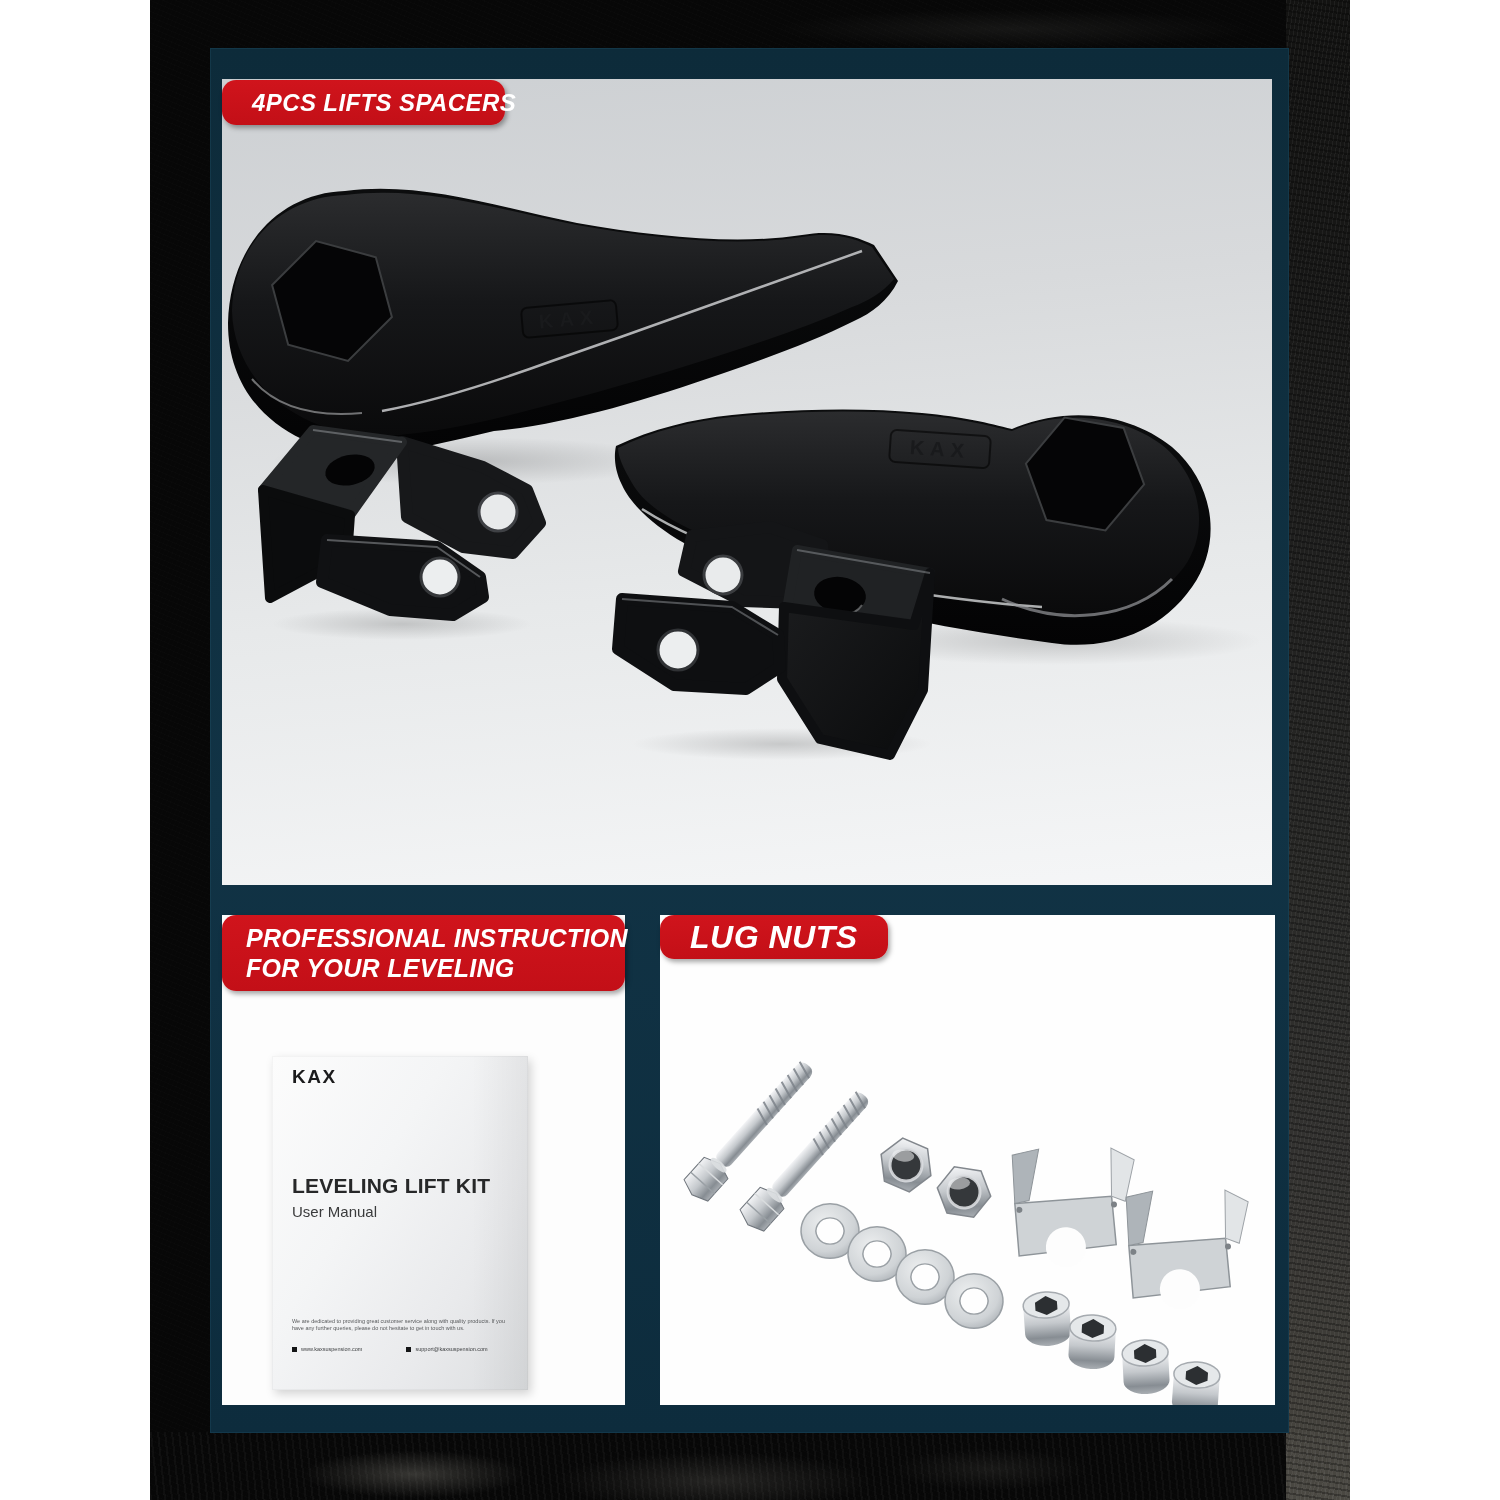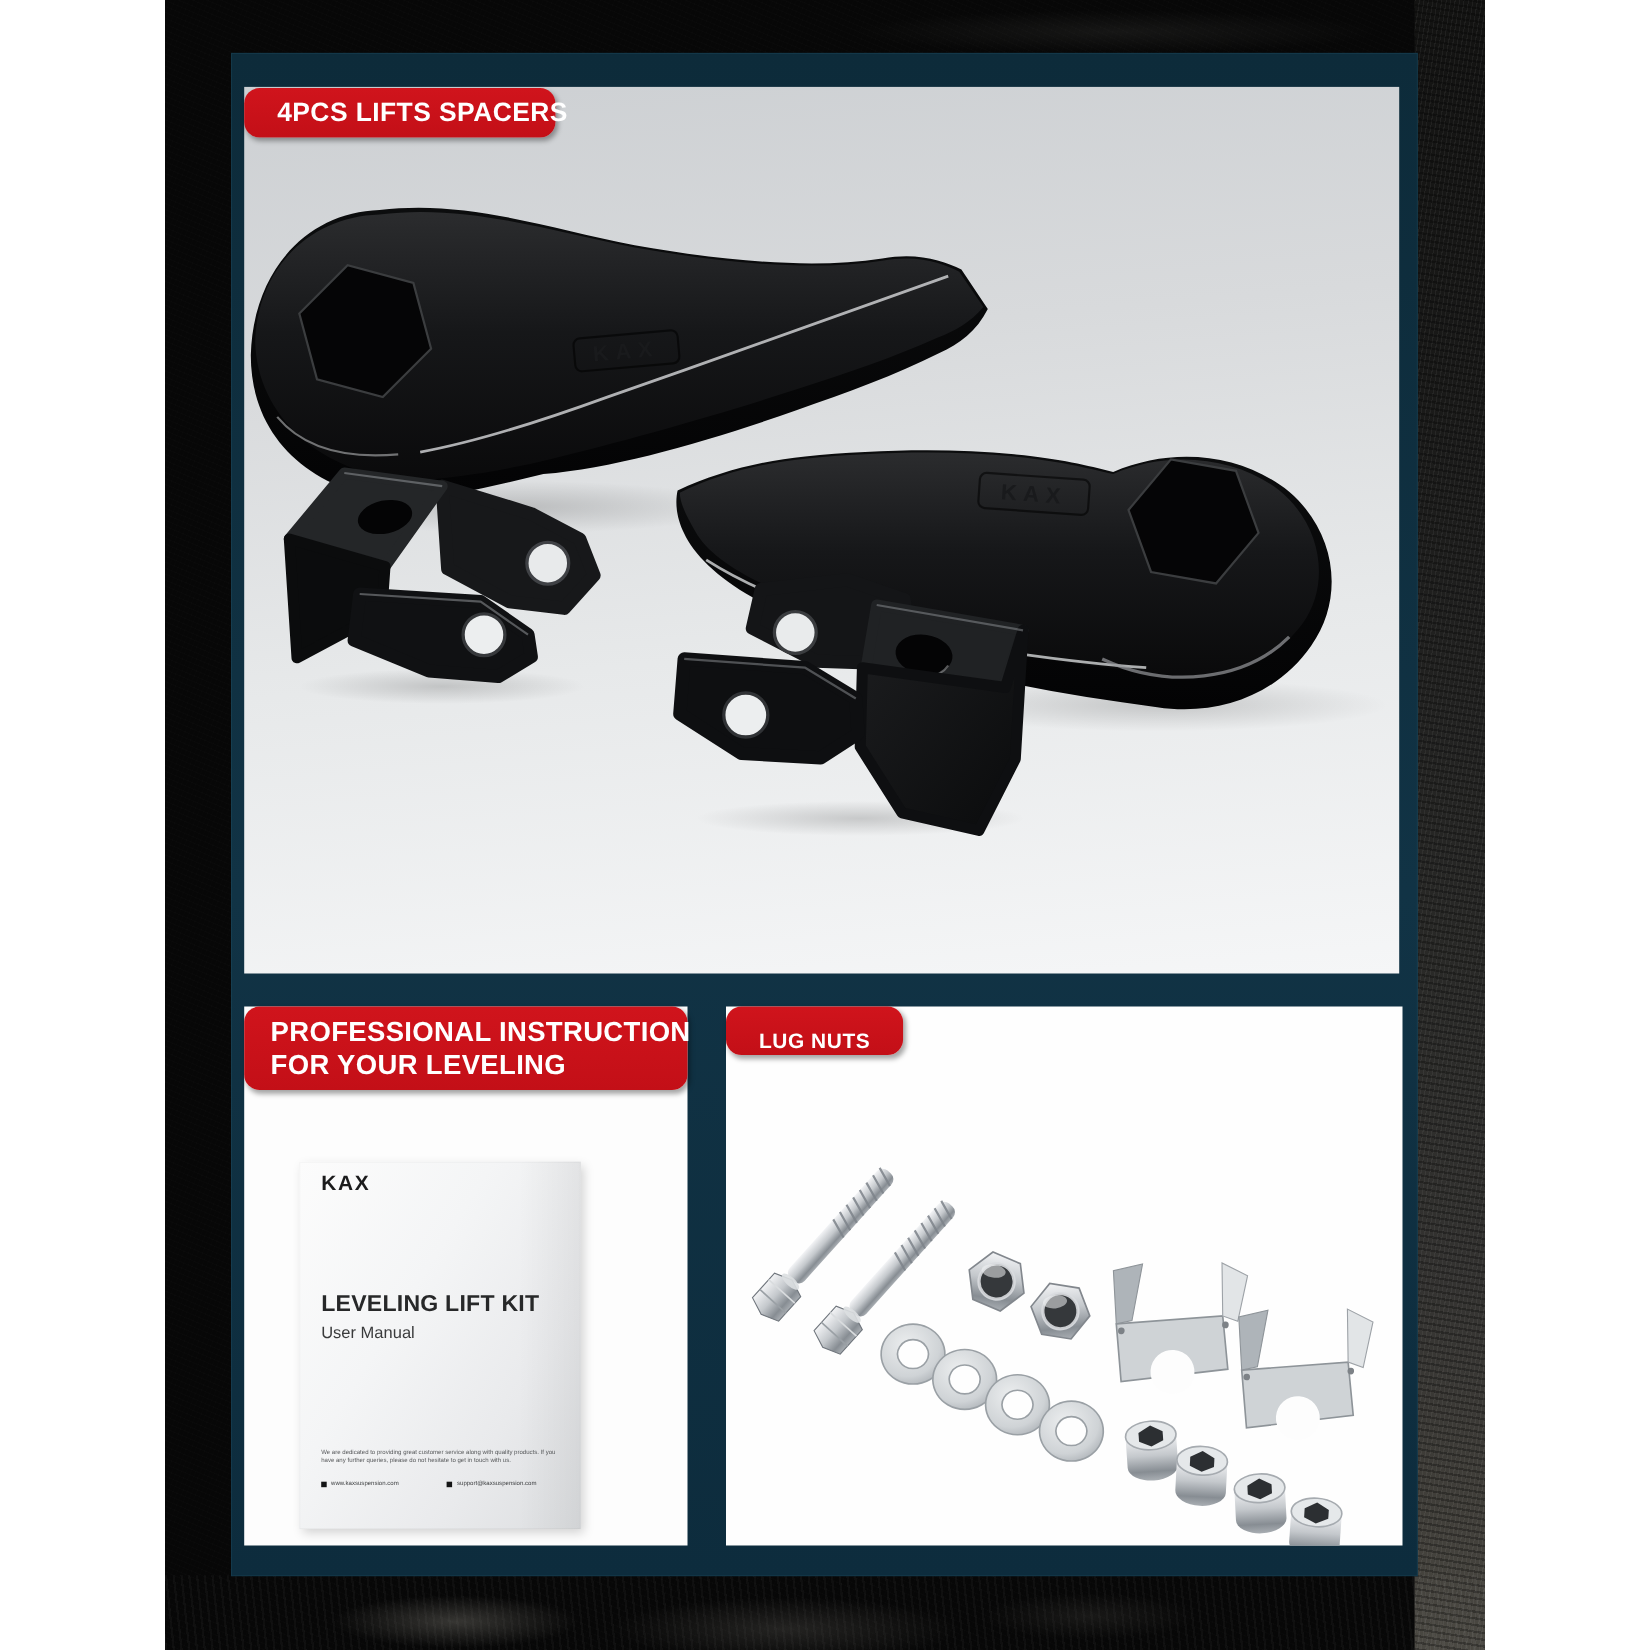--- a/index.html
+++ b/index.html
@@ -36,28 +36,28 @@
   .panel{position:absolute;}
   .panel-top{left:12px;top:31px;width:1050px;height:806px;
     background:linear-gradient(175deg,#cdd0d3 0%,#d8dadc 30%,#e7e9ea 62%,#f5f6f7 100%);}
   .panel-instr{left:12px;top:867px;width:403px;height:490px;background:#fdfdfd;}
   .panel-lug{left:450px;top:867px;width:615px;height:490px;background:#fefefe;}
   .panel svg{position:absolute;inset:0;width:100%;height:100%;display:block;}
 
   
   .red-label{position:absolute;background:linear-gradient(180deg,#d0141c 0%,#c30f17 100%);
     color:#ffffff;font-weight:bold;border-radius:14px;
-    box-shadow:2px 3px 5px rgba(0,0,0,.35);z-index:5;}
+    box-shadow:2px 3px 5px rgba(0,0,0,.35);z-index:5;font-style:italic;}
   .label-top{left:12px;top:32px;width:283px;height:45px;display:flex;align-items:center;
     padding-left:30px;box-sizing:border-box;font-size:24px;letter-spacing:.4px;white-space:nowrap;}
   .label-instr{left:12px;top:867px;width:403px;height:76px;display:flex;flex-direction:column;
     justify-content:center;padding-left:24px;box-sizing:border-box;font-size:25px;line-height:30px;
     letter-spacing:.3px;white-space:nowrap;}
-  .label-lug{left:450px;top:867px;height:44px;display:inline-flex;align-items:flex-end;
-    padding:0 30px;font-size:19px;letter-spacing:.5px;white-space:nowrap;}
+  .label-lug{left:450px;top:867px;height:44px;display:inline-flex;align-items:center;
+    padding:0 30px;font-size:32px;letter-spacing:.5px;white-space:nowrap;}
 
   
   .paper{position:absolute;left:50px;top:141px;width:256px;height:334px;
     background:linear-gradient(122deg,#fcfcfc 0%,#f4f5f6 38%,#e9eaec 72%,#dcdee0 100%);
     box-shadow:3px 4px 9px rgba(0,0,0,.17), inset 0 0 0 1px rgba(0,0,0,.03);}
   .paper::after{content:"";position:absolute;inset:0;
     background:linear-gradient(90deg, transparent 78%, rgba(0,0,0,.05) 100%);}
   .paper .brand{position:absolute;left:20px;top:10px;font-size:19px;font-weight:bold;
     color:#1b1b1c;letter-spacing:1.5px;}
   .paper .title{position:absolute;left:20px;top:118px;font-size:21px;font-weight:bold;

